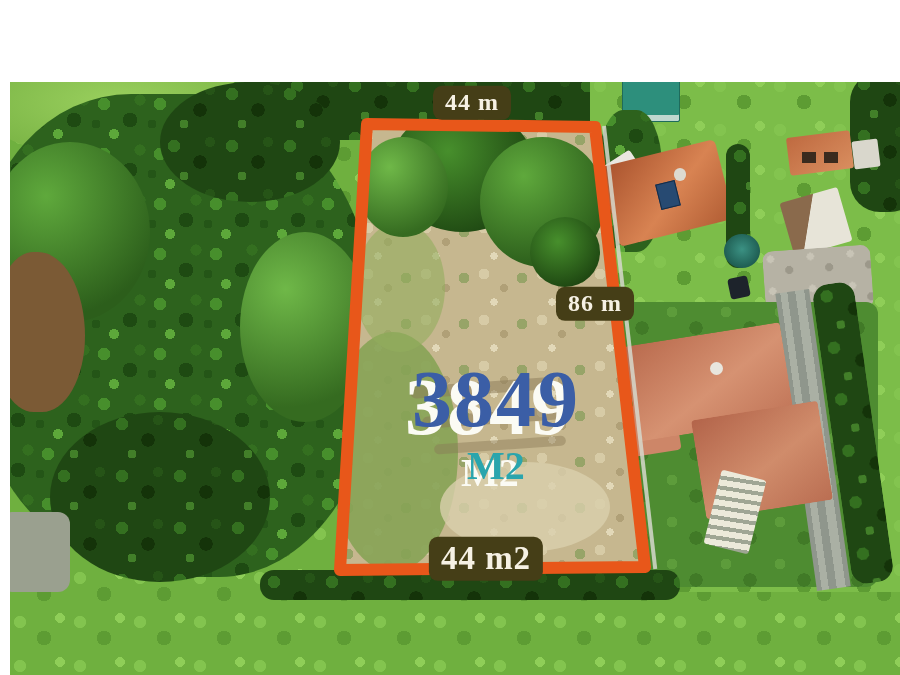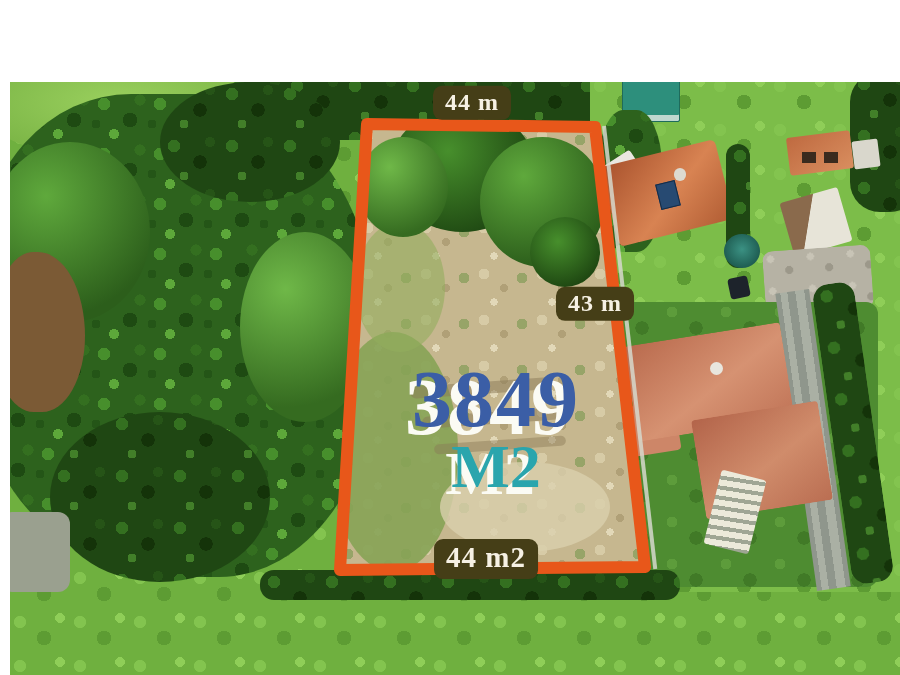--- a/index.html
+++ b/index.html
@@ -54,21 +54,21 @@
 
   
   .dim-label{position:absolute;transform:translate(-50%,-50%);
     background:var(--c-labelbg,#453e17);color:var(--c-labeltext,#f6f1e4);
     font-weight:800;font-size:24px;line-height:1.1;padding:3px 12px 5px;
     border-radius:9px;letter-spacing:1px;white-space:nowrap;}
   .area-value{position:absolute;transform:translate(-50%,-50%);
     color:var(--c-areavalue,#3b5ea6);font-weight:800;font-size:80px;letter-spacing:2px;
     text-shadow:-7px 8px 0 #fbfbf4;white-space:nowrap;line-height:1;}
   .area-unit{position:absolute;transform:translate(-50%,-50%);
-    color:var(--c-areaunit,#2aa5ad);font-weight:800;font-size:62px;
+    color:var(--c-areaunit,#2aa5ad);font-weight:800;font-size:40px;
     text-shadow:-6px 7px 0 #fbfbf4;white-space:nowrap;line-height:1;}
 </style>
 </head>
 <body>
 
 <div class="stage">
   <div class="photo">
 
     <div class="abs lawn" style="inset:0;"></div>
 
@@ -162,19 +162,19 @@
     <div class="abs foliage-dark" style="left:250px;top:488px;width:420px;height:30px;border-radius:14px;"></div>
 
     <div class="abs" style="left:592px;top:44px;width:4px;height:446px;background:#d6d8cc;opacity:.85;
          transform:rotate(-6.6deg);transform-origin:top center;"></div>
 
     <svg class="boundary-svg" width="900" height="506" viewBox="0 0 900 506">
       <polygon points="357,42 585,45 635,485 330,488" fill="none" style="stroke:var(--c-boundary,#e8571a)" stroke-width="12" stroke-linejoin="round"></polygon>
     </svg>
 
     <div class="dim-label" style="left:462px;top:21px;">44 m</div>
-    <div class="dim-label" style="left:585px;top:222px;">43 m</div>
-    <div class="dim-label" style="left:476px;top:477px;font-size:29px;">44 m2</div>
+    <div class="dim-label" style="left:585px;top:222px;">86 m</div>
+    <div class="dim-label" style="left:476px;top:477px;font-size:33px;">44 m2</div>
 
     <div class="area-value" style="left:486px;top:317px;text-align:right;">3849</div>
     <div class="area-unit" style="left:486px;top:384px;">M2</div>
   </div>
 </div>
 
 </body></html>

